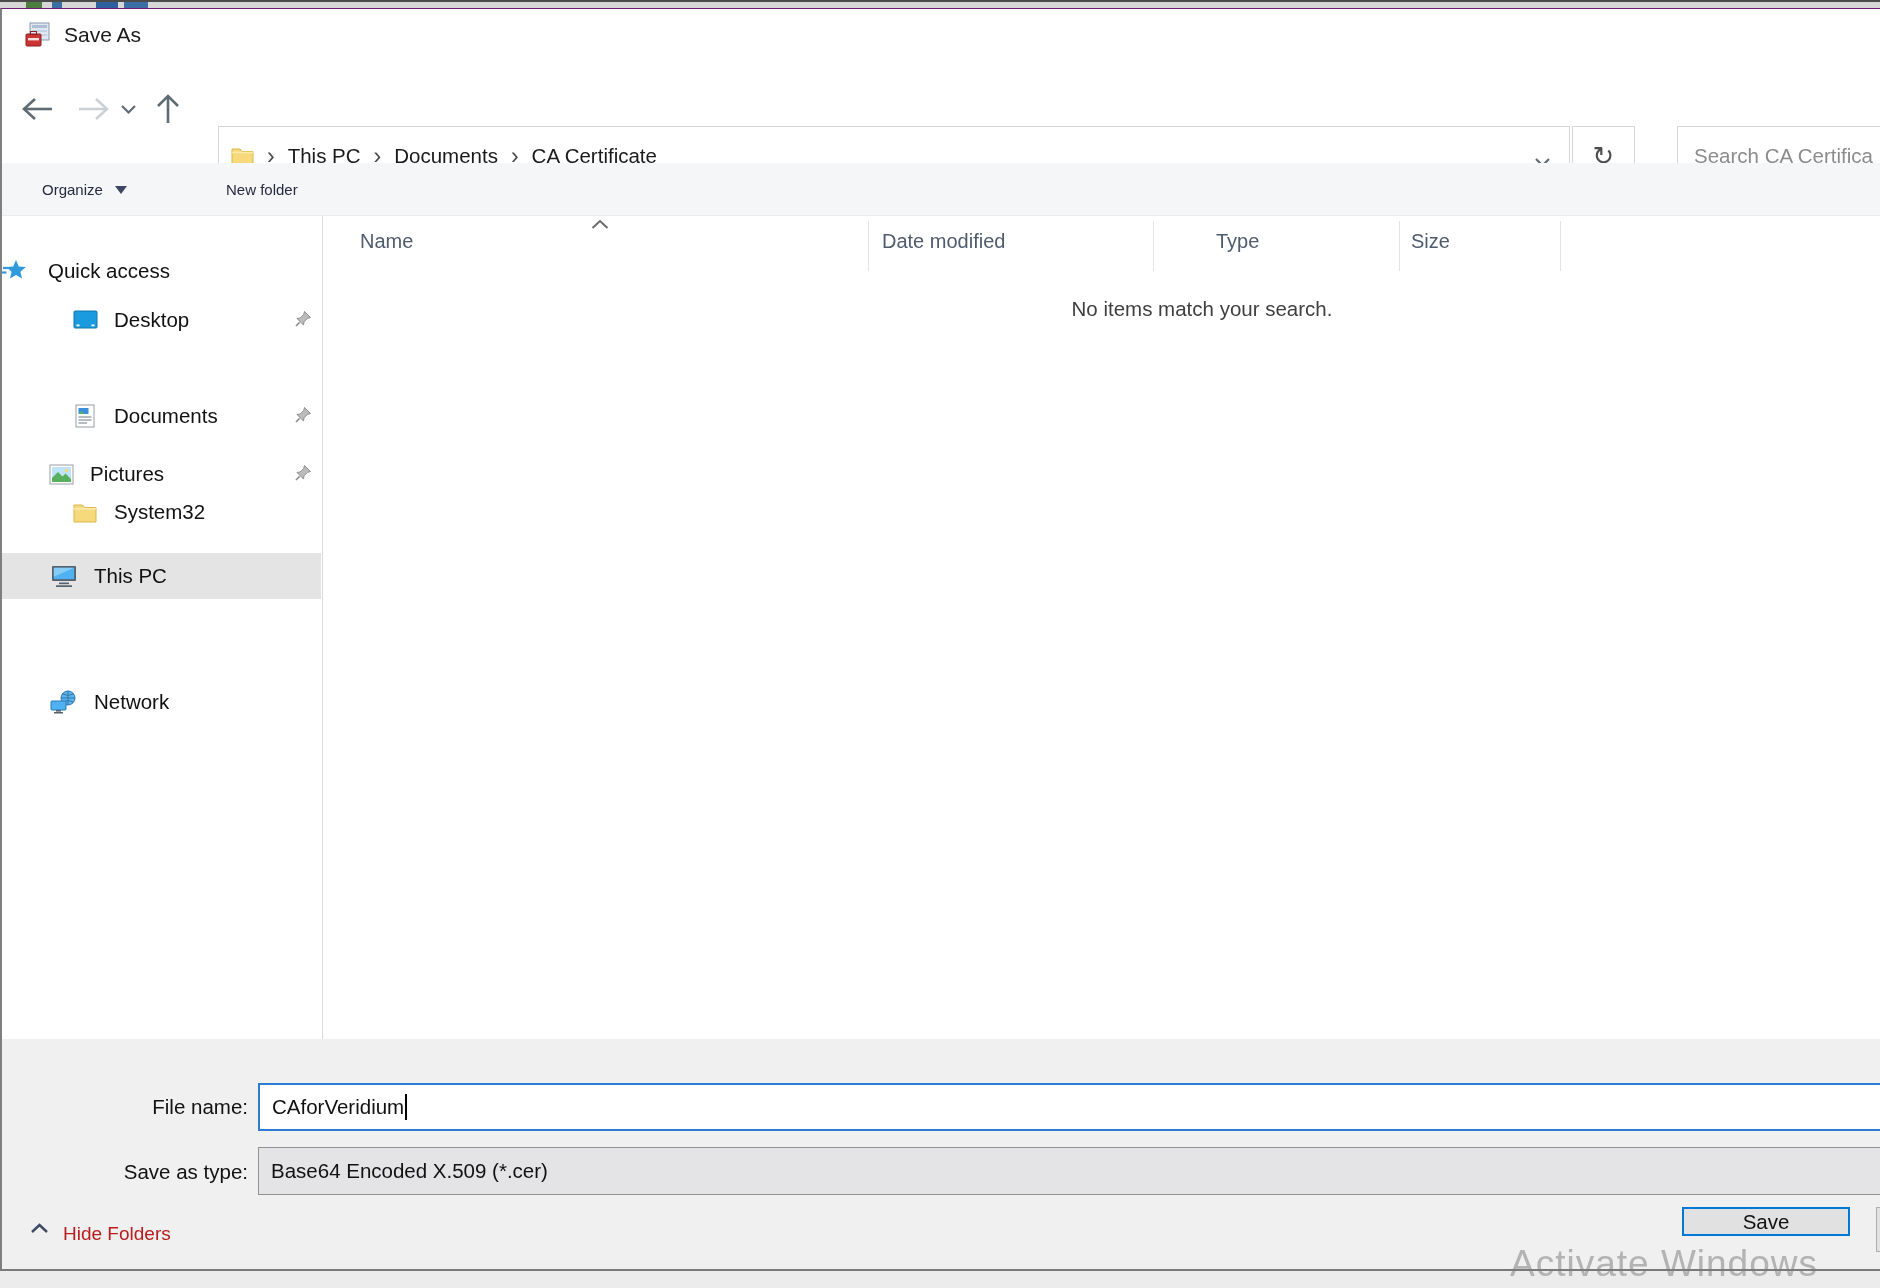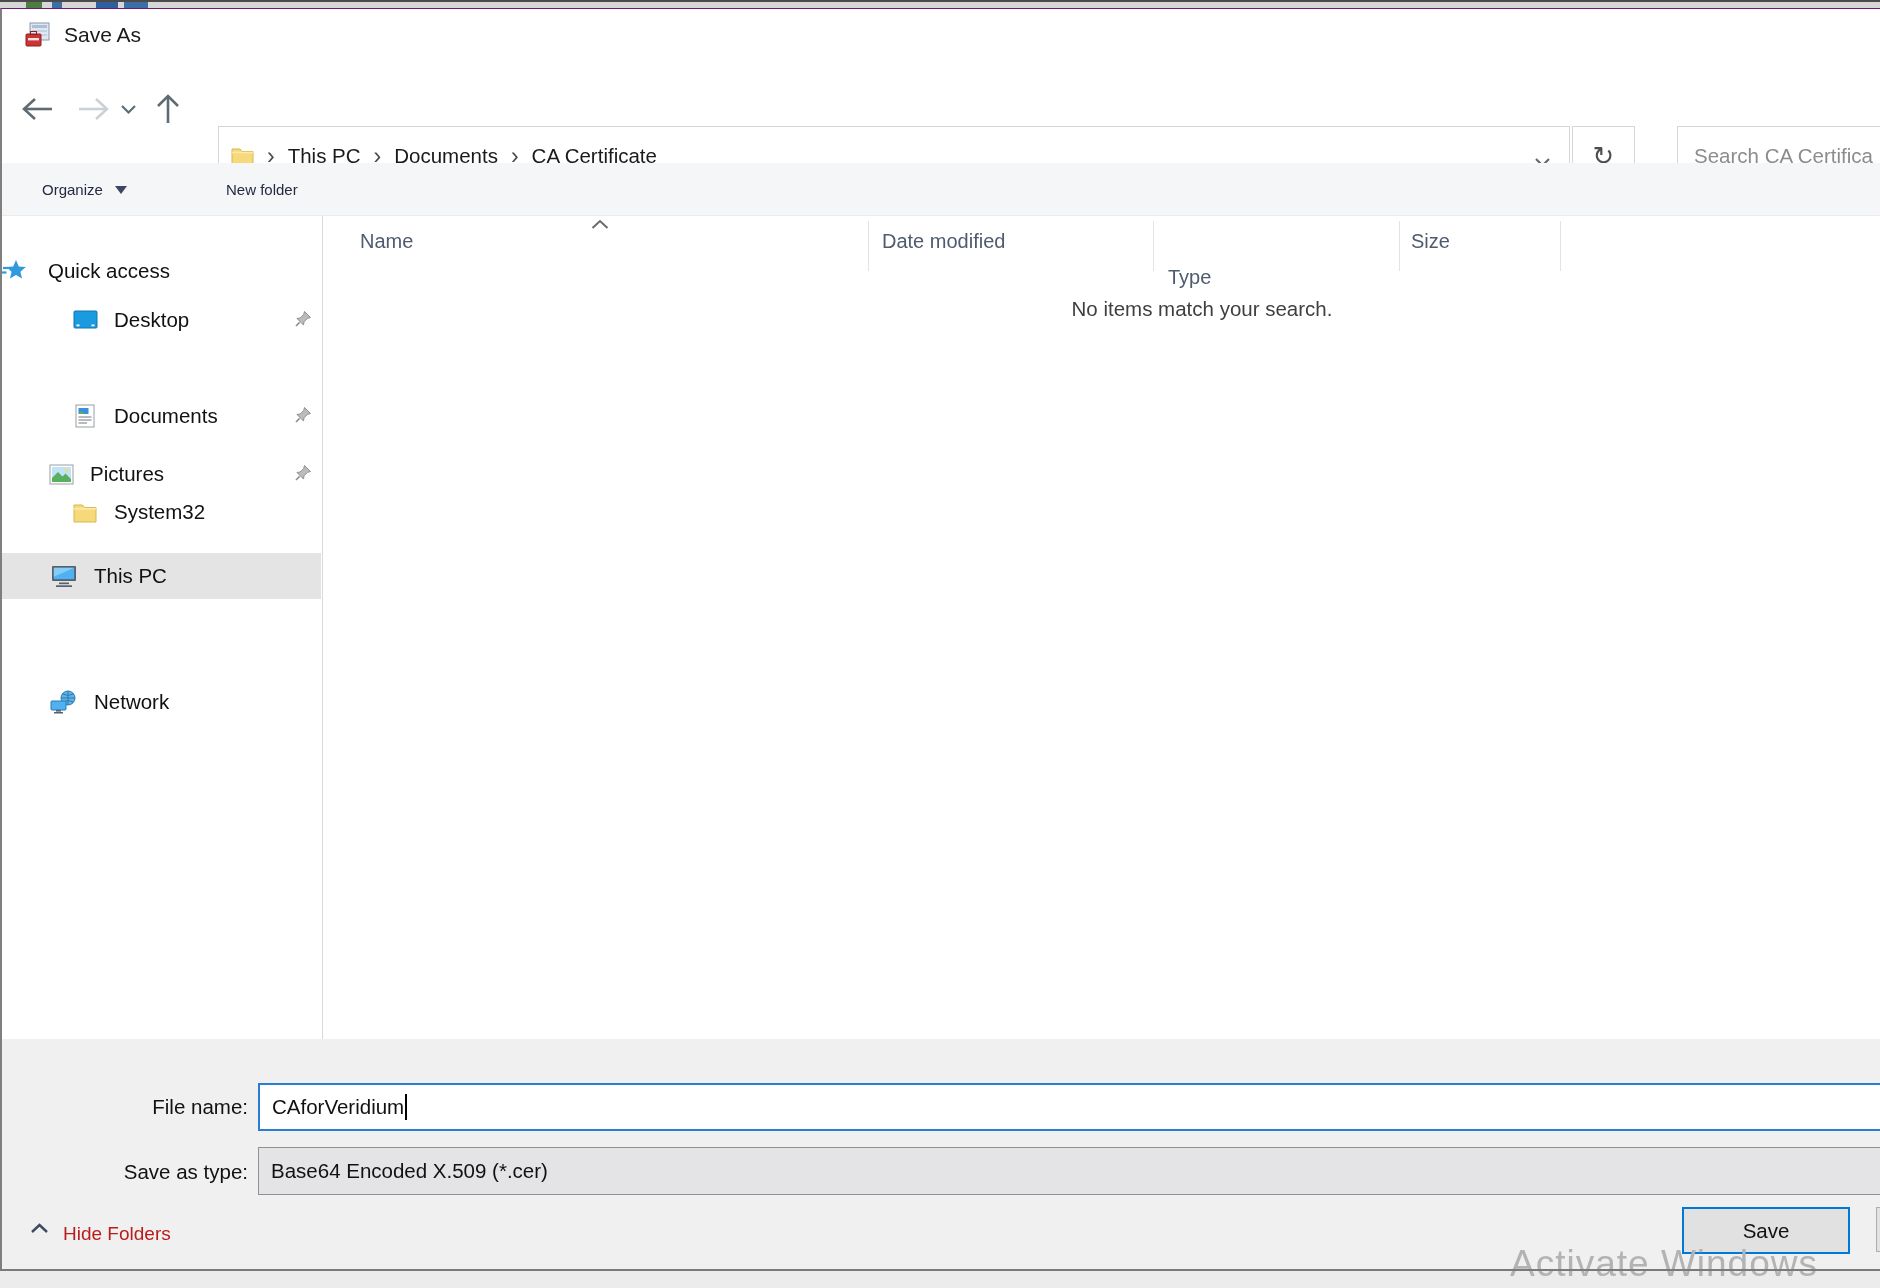--- a/index.html
+++ b/index.html
@@ -52,21 +52,21 @@
   .sort-caret{position:absolute;left:268px;top:0px;}
   .empty-msg{position:absolute;left:320px;top:288px;width:1760px;text-align:center;font-size:20.5px;color:#3f3f3f;}
 
   
   .bottom{position:absolute;left:0;top:1030px;width:100%;height:231px;background:#f0f0f0;}
   .fieldlabel{position:absolute;width:246px;text-align:right;font-size:20.5px;color:#111;}
   .fname-input{position:absolute;left:256px;top:44px;width:1624px;height:48px;background:#fff;border:2px solid #2b7cd3;box-sizing:border-box;display:flex;align-items:center;padding-left:12px;font-size:20.5px;}
   .caret-bar{display:inline-block;width:2px;height:26px;background:#000;margin-left:1px;}
   .ftype-select{position:absolute;left:256px;top:108px;width:1624px;height:48px;background:#e4e4e6;border:1px solid #919191;box-sizing:border-box;display:flex;align-items:center;padding-left:12px;font-size:20.5px;color:#111;}
   .hide-folders{position:absolute;left:28px;top:184px;display:flex;align-items:flex-start;gap:14px;font-size:19px;color:#b91c1c;}
-  .save-btn{position:absolute;left:1680px;top:168px;width:168px;height:47px;background:#e1e1e1;border:2px solid #0078d7;box-sizing:border-box;display:flex;align-items:center;justify-content:center;font-size:20.5px;color:#111;}
+  .save-btn{position:absolute;left:1680px;top:168px;width:168px;height:29px;background:#e1e1e1;border:2px solid #0078d7;box-sizing:border-box;display:flex;align-items:center;justify-content:center;font-size:20.5px;color:#111;}
   .cancel-sliver{position:absolute;left:1874px;top:168px;width:6px;height:45px;background:#e1e1e1;border:1px solid #adadad;border-right:none;box-sizing:border-box;}
 
   .win-bottom-border{position:absolute;left:0;top:1269px;width:1880px;height:2px;background:#7a7a7a;z-index:7;}
   .below-strip{position:absolute;left:0;top:1271px;width:1880px;height:17px;background:#ececec;z-index:1;}
   .watermark{position:absolute;left:1510px;top:1243px;font-size:37px;color:#b3b3b3;z-index:6;letter-spacing:1px;}
 </style>
 </head>
 <body>
 
 <div class="screen">
@@ -268,21 +268,21 @@
     <div class="headers">
       <div class="sort-caret">
         <svg width="20" height="11" viewBox="0 0 20 11">
           <path d="M2.5 9 L10 2 L17.5 9" stroke="#6b6b6b" stroke-width="2" fill="none"></path>
         </svg>
       </div>
       <span class="hdr" style="left:38px;">Name</span>
       <div class="hdiv" style="left:546px;"></div>
       <span class="hdr" style="left:560px;">Date modified</span>
       <div class="hdiv" style="left:831px;"></div>
-      <span class="hdr" style="left:846px;margin-top:36px;">Type</span>
+      <span class="hdr" style="left:894px;">Type</span>
       <div class="hdiv" style="left:1077px;"></div>
       <span class="hdr" style="left:1089px;">Size</span>
       <div class="hdiv" style="left:1238px;"></div>
     </div>
 
     <div class="empty-msg">No items match your search.</div>
 
     <div class="bottom">
       <span class="fieldlabel" style="left:0;top:56px;">File name:</span>
       <div class="fname-input">

